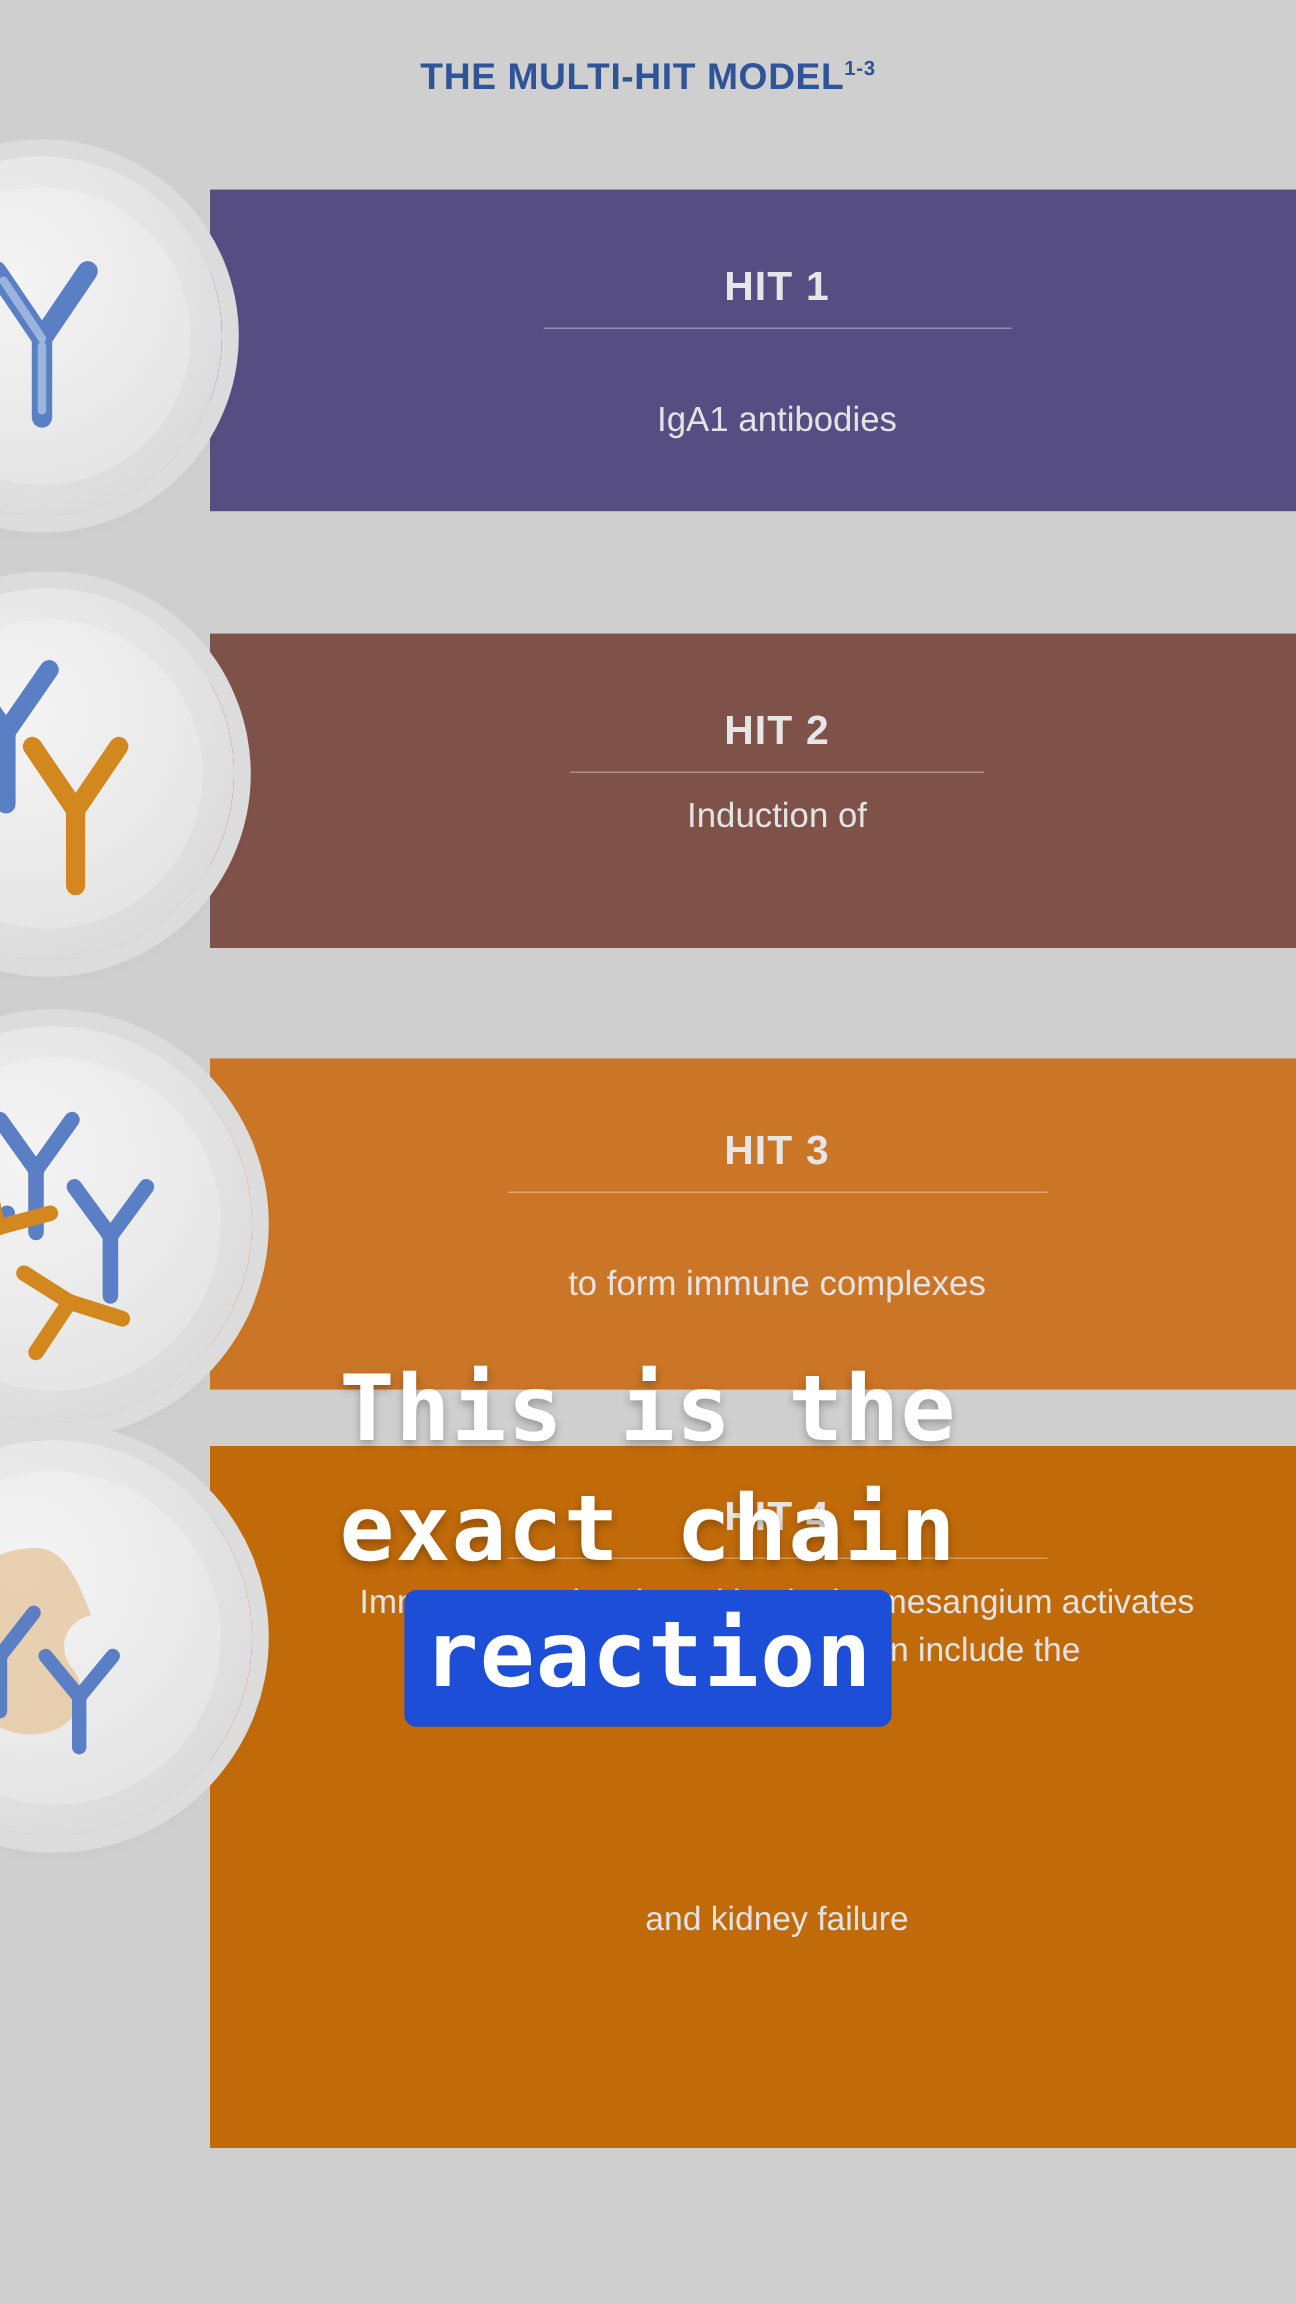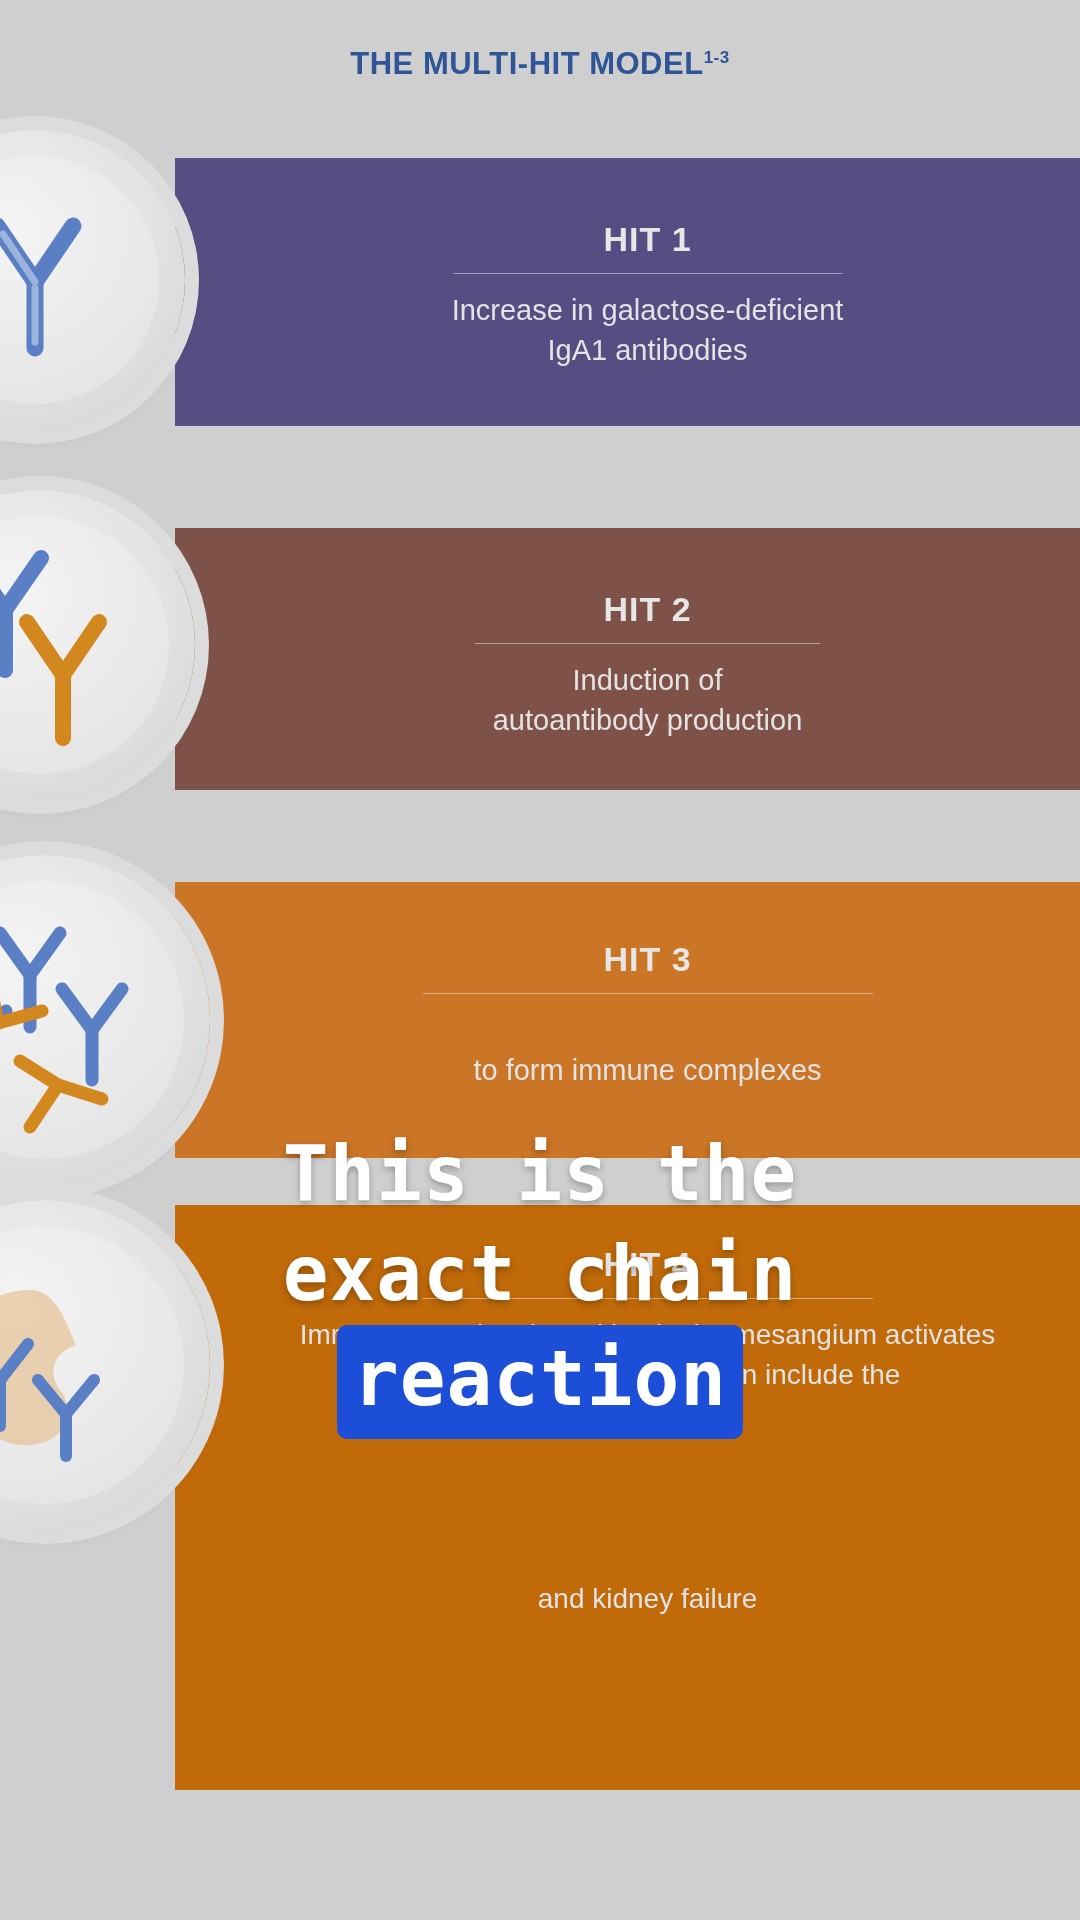--- a/index.html
+++ b/index.html
@@ -120,31 +120,30 @@
 <div class="slide">
 
   <div class="title">
     <span>THE MULTI-HIT MODEL</span><sup>1-3</sup>
   </div>
 
   <div class="band" id="band1">
     <div class="hit-label">HIT 1</div>
     <div class="rule"></div>
     <div class="desc">
-      <span>Increase in galactose-deficient</span><br>
+      <br>
       <span>IgA1 antibodies</span>
     </div>
   </div>
 
   <div class="band" id="band2">
     <div class="hit-label">HIT 2</div>
     <div class="rule"></div>
     <div class="desc">
       <span>Induction of</span><br>
-      <span>autoantibody production</span>
     </div>
   </div>
 
   <div class="band" id="band3">
     <div class="hit-label">HIT 3</div>
     <div class="rule"></div>
     <div class="desc">
       <br>
       <span>to form immune complexes</span>
     </div>

